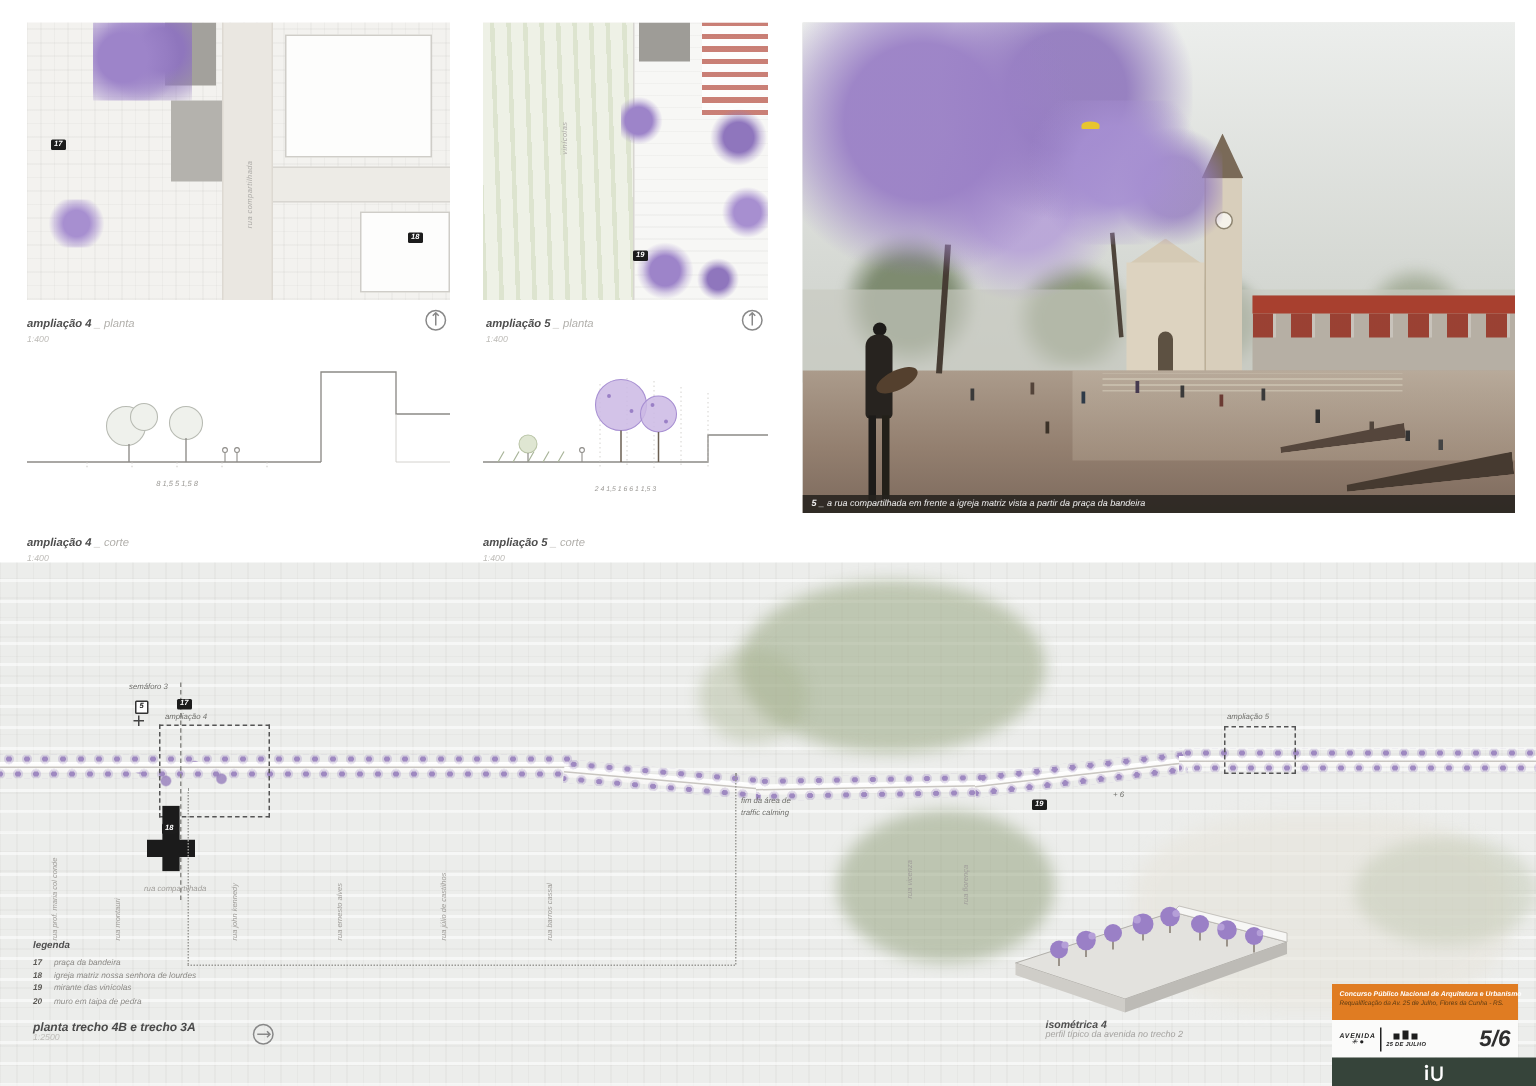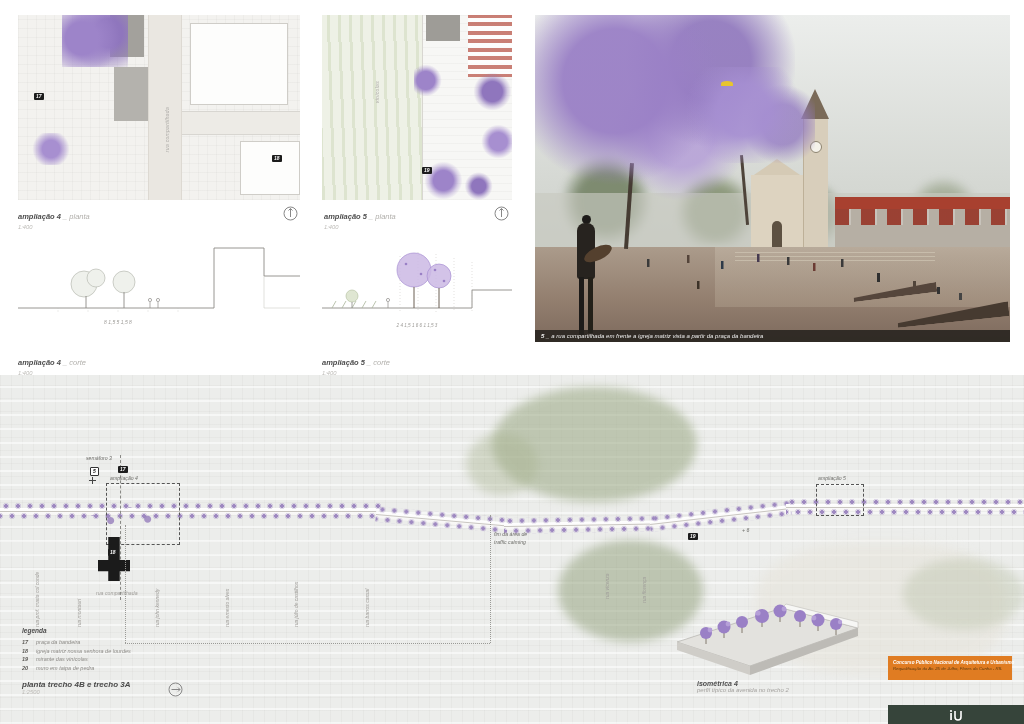--- a/index.html
+++ b/index.html
@@ -412,20 +412,32 @@
     </svg>
     <div class="abs iso-label">
       <div class="t">isométrica 4</div>
       <div class="s">perfil típico da avenida no trecho 2</div>
     </div>
 
     <div class="abs tb-orange">
       <div class="l1">Concurso Público Nacional de Arquitetura e Urbanismo</div>
       <div class="l2">Requalificação da Av. 25 de Julho, Flores da Cunha - RS.</div>
     </div>
+    <div class="abs tb-white">
+      <div class="brand1">
+        <span class="av">AVENIDA</span>
+        <span class="sym">✳ ●</span>
+      </div>
+      <div class="tb-div"></div>
+      <div class="brand2">
+        <div class="skyline"></div>
+        <span class="dj">25 DE JULHO</span>
+      </div>
+      <div class="sheetnum">5/6</div>
+    </div>
     <div class="abs tb-green">
       <svg width="16" height="12" viewBox="0 0 16 12">
         <circle cx="3" cy="2" r="1.1" fill="#fff"></circle>
         <rect x="2.2" y="4" width="1.7" height="7" fill="#fff"></rect>
         <path d="M7,2 v6 a3,3 0 0 0 6,0 v-6" fill="none" stroke="#fff" stroke-width="1.6"></path>
       </svg>
     </div>
   </div>
 
 </div>

